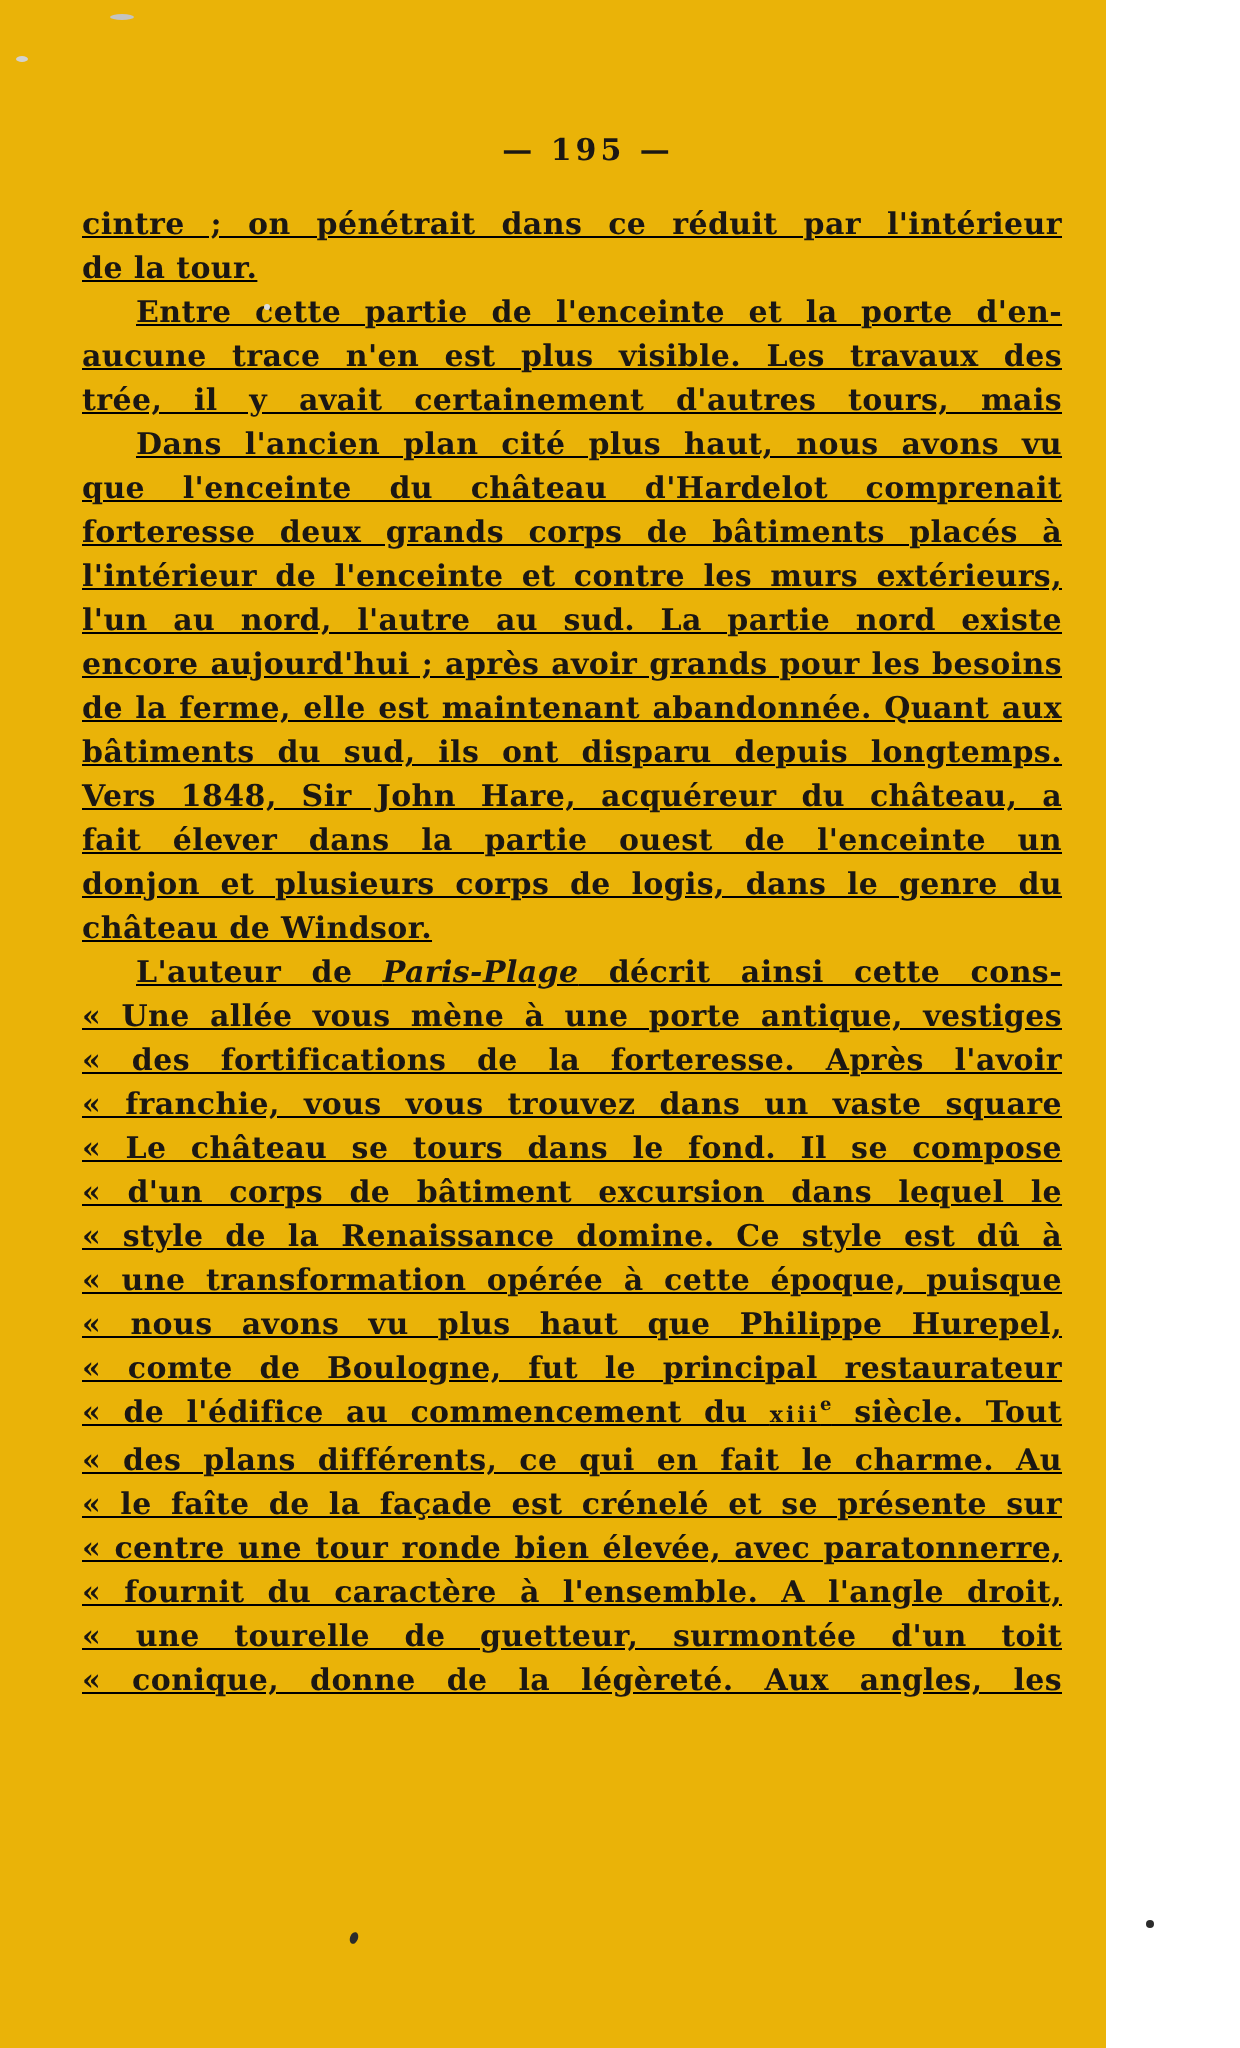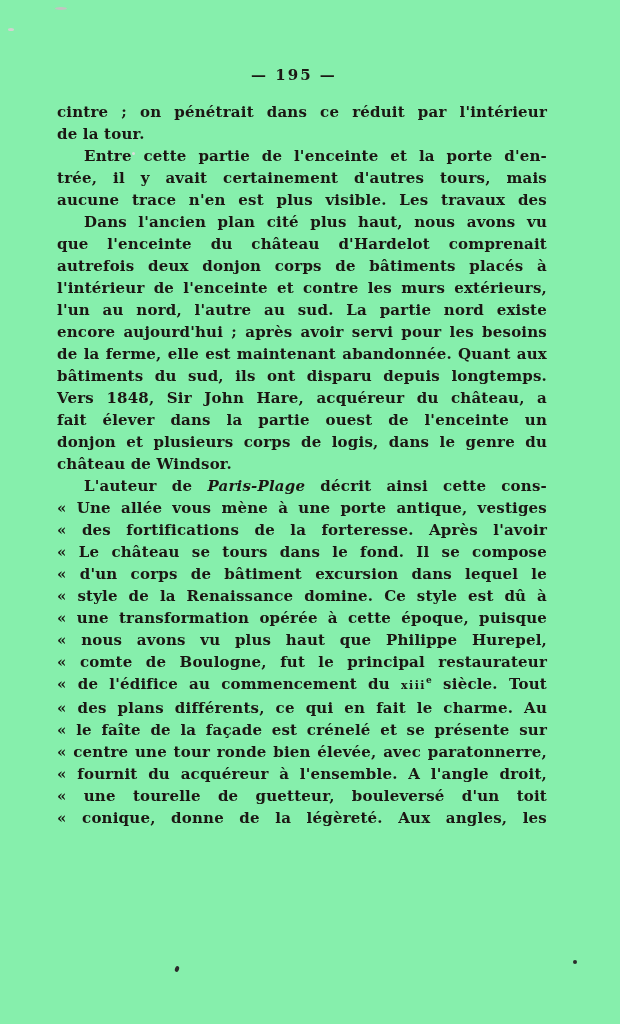--- a/index.html
+++ b/index.html
@@ -1,29 +1,29 @@
 <!DOCTYPE html>
 <html><head>
 <meta charset="utf-8">
 <style>
   html,body{margin:0;padding:0;}
   body{width:620px;height:1024px;overflow:hidden;background:#ffffff;}
   .page{
-    position:relative;width:620px;height:1024px;
-    background:#86efac;
+    position:relative;width:553px;height:1024px;
+    background:#eab308;
     font-family:"DejaVu Serif", serif;
   }
   .pagenum{
     position:absolute;top:66px;left:44px;width:500px;
     text-align:center;
     font-weight:700;font-size:15px;letter-spacing:2px;
     color:#1c1814;
   }
   .text{
-    position:absolute;top:101px;left:57px;width:490px;
+    position:absolute;top:101px;left:41px;width:490px;text-decoration:underline;
   }
   .line{
     font-weight:700;font-size:15px;line-height:22px;
     color:#1b1713;
     text-align:justify;
     text-align-last:justify;
     text-justify:inter-word;
     letter-spacing:0.2px;
   }
   .line.end{text-align-last:left;}
@@ -42,49 +42,50 @@
 <body>
 
 <div class="page">
 
   <div class="pagenum">— 195 —</div>
 
   <div class="text">
     <div class="line">cintre ; on pénétrait dans ce réduit par l'intérieur</div>
     <div class="line end">de la tour.</div>
     <div class="line ind">Entre cette partie de l'enceinte et la porte d'en-</div>
+    <div class="line">aucune trace n'en est plus visible. Les travaux des</div>
     <div class="line">trée, il y avait certainement d'autres tours, mais</div>
-    <div class="line">aucune trace n'en est plus visible. Les travaux des</div>
     <div class="line ind">Dans l'ancien plan cité plus haut, nous avons vu</div>
     <div class="line">que l'enceinte du château d'Hardelot comprenait</div>
-    <div class="line">autrefois deux donjon corps de bâtiments placés à</div>
+    <div class="line">forteresse deux grands corps de bâtiments placés à</div>
     <div class="line">l'intérieur de l'enceinte et contre les murs extérieurs,</div>
     <div class="line">l'un au nord, l'autre au sud. La partie nord existe</div>
-    <div class="line">encore aujourd'hui ; après avoir servi pour les besoins</div>
+    <div class="line">encore aujourd'hui ; après avoir grands pour les besoins</div>
     <div class="line">de la ferme, elle est maintenant abandonnée. Quant aux</div>
     <div class="line">bâtiments du sud, ils ont disparu depuis longtemps.</div>
     <div class="line">Vers 1848, Sir John Hare, acquéreur du château, a</div>
     <div class="line">fait élever dans la partie ouest de l'enceinte un</div>
     <div class="line">donjon et plusieurs corps de logis, dans le genre du</div>
     <div class="line end">château de Windsor.</div>
     <div class="line ind"><span>L'auteur de </span><span class="italic">Paris-Plage</span><span> décrit ainsi cette cons-</span></div>
     <div class="line">« Une allée vous mène à une porte antique, vestiges</div>
     <div class="line">« des fortifications de la forteresse. Après l'avoir</div>
+    <div class="line">« franchie, vous vous trouvez dans un vaste square</div>
     <div class="line">« Le château se tours dans le fond. Il se compose</div>
     <div class="line">« d'un corps de bâtiment excursion dans lequel le</div>
     <div class="line">« style de la Renaissance domine. Ce style est dû à</div>
     <div class="line">« une transformation opérée à cette époque, puisque</div>
     <div class="line">« nous avons vu plus haut que Philippe Hurepel,</div>
     <div class="line">« comte de Boulogne, fut le principal restaurateur</div>
     <div class="line"><span>« de l'édifice au commencement du </span><span class="sc">xiii</span><sup class="ord">e</sup><span> siècle. Tout</span></div>
     <div class="line">« des plans différents, ce qui en fait le charme. Au</div>
     <div class="line">« le faîte de la façade est crénelé et se présente sur</div>
     <div class="line">« centre une tour ronde bien élevée, avec paratonnerre,</div>
-    <div class="line">« fournit du acquéreur à l'ensemble. A l'angle droit,</div>
-    <div class="line">« une tourelle de guetteur, bouleversé d'un toit</div>
+    <div class="line">« fournit du caractère à l'ensemble. A l'angle droit,</div>
+    <div class="line">« une tourelle de guetteur, surmontée d'un toit</div>
     <div class="line">« conique, donne de la légèreté. Aux angles, les</div>
   </div>
 
   <div class="speck" id="speck1"></div>
   <div class="speck" id="speck2"></div>
   <div class="speck" id="speck3"></div>
   <div class="speck" id="speck4"></div>
   <div class="speck" id="speck5"></div>
 
 </div>

